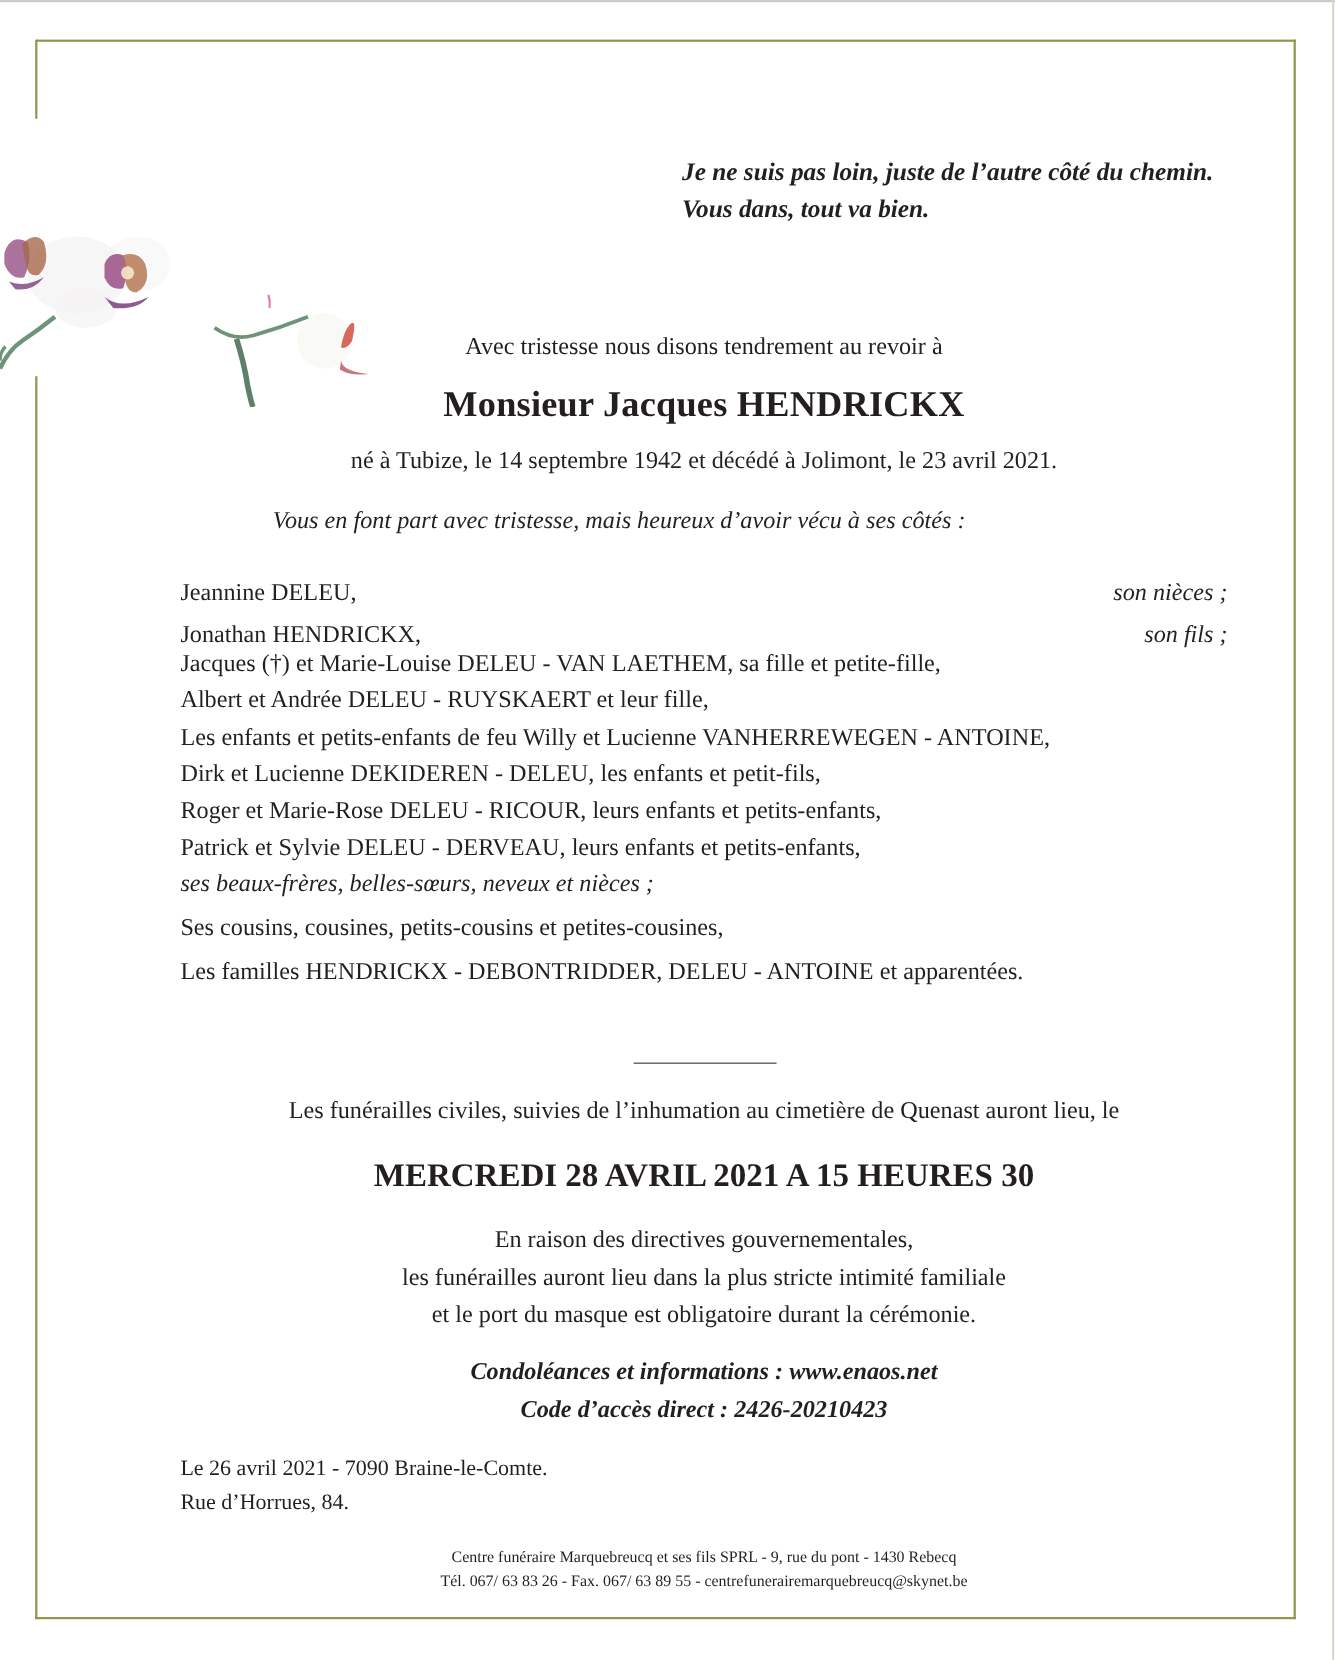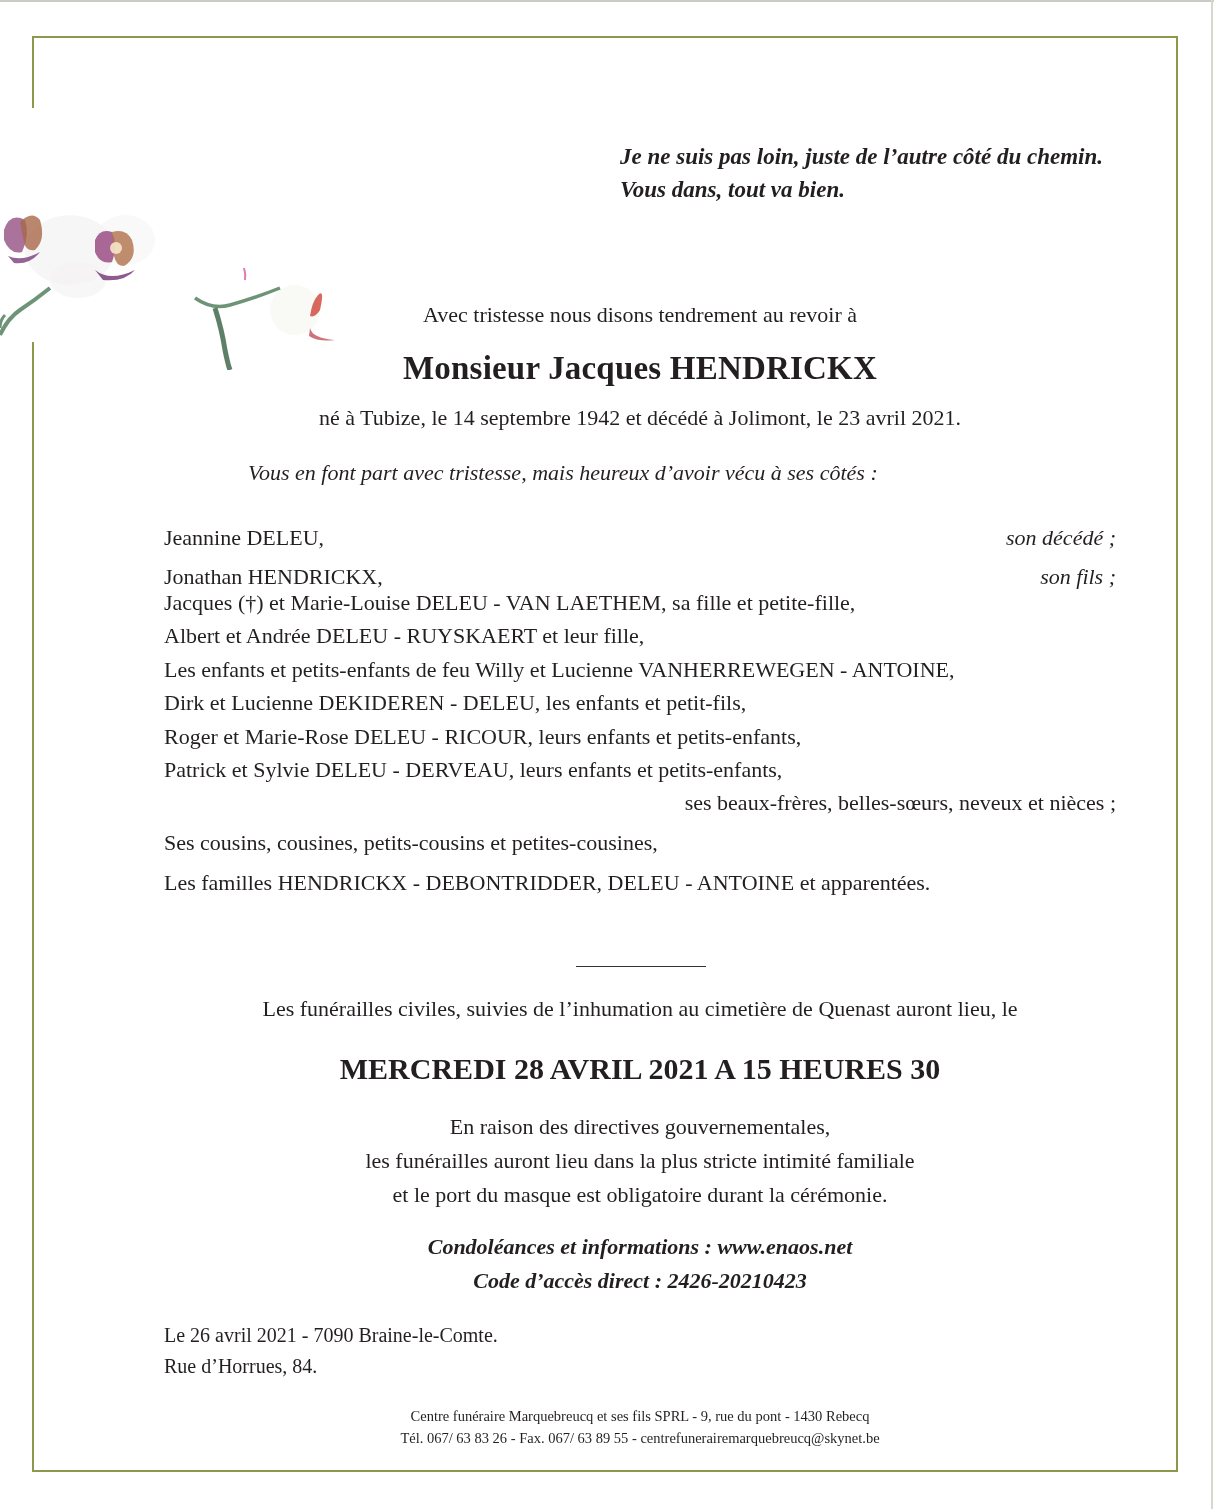--- a/index.html
+++ b/index.html
@@ -27,21 +27,21 @@
     .center { position: absolute; left: 0; width: 1280px; text-align: center; }
     .intro { top: 302px; font-size: 22px; }
     .name { top: 350px; font-size: 33px; font-weight: bold; letter-spacing: 0.2px; }
     .birth { top: 405px; font-size: 22px; }
     .announce { position: absolute; left: 248px; top: 460px; font-size: 22px; font-style: italic; }
 
     .family { position: absolute; left: 164px; top: 512px; width: 952px; font-size: 22px; }
     .fam-row { display: flex; justify-content: space-between; height: 39px; align-items: flex-end; }
     .fam-line { height: 33.4px; white-space: nowrap; }
     .fam-role { font-style: italic; }
-    .fam-sub { text-align: right; height: 40px; }
+    .fam-sub { text-align: left; font-style: italic; height: 40px; }
     .fam-line2 { height: 40px; white-space: nowrap; }
 
     .divider { position: absolute; left: 576px; top: 966px; width: 130px; height: 1px; background: #333; }
 
     .funerals { top: 996px; font-size: 22px; }
     .datetime { top: 1052px; font-size: 30px; font-weight: bold; }
     .directives { top: 1110px; font-size: 22px; line-height: 34px; }
     .condol { top: 1230px; font-size: 22px; font-style: italic; font-weight: bold; line-height: 34px; }
 
     .address { position: absolute; left: 164px; top: 1320px; font-size: 20px; line-height: 31px; }
@@ -93,21 +93,21 @@
 </div>
 
 <div class="center intro">Avec tristesse nous disons tendrement au revoir à</div>
 <div class="center name">Monsieur Jacques HENDRICKX</div>
 <div class="center birth">né à Tubize, le 14 septembre 1942 et décédé à Jolimont, le 23 avril 2021.</div>
 <div class="announce">Vous en font part avec tristesse, mais heureux d’avoir vécu à ses côtés :</div>
 
 <div class="family">
   <div class="fam-row">
     <span>Jeannine DELEU,</span>
-    <span class="fam-role">son décédé ;</span>
+    <span class="fam-role">son nièces ;</span>
   </div>
   <div class="fam-row">
     <span>Jonathan HENDRICKX,</span>
     <span class="fam-role">son fils ;</span>
   </div>
   <div class="fam-line">Jacques (†) et Marie-Louise DELEU - VAN LAETHEM, sa fille et petite-fille,</div>
   <div class="fam-line">Albert et Andrée DELEU - RUYSKAERT et leur fille,</div>
   <div class="fam-line">Les enfants et petits-enfants de feu Willy et Lucienne VANHERREWEGEN - ANTOINE,</div>
   <div class="fam-line">Dirk et Lucienne DEKIDEREN - DELEU, les enfants et petit-fils,</div>
   <div class="fam-line">Roger et Marie-Rose DELEU - RICOUR, leurs enfants et petits-enfants,</div>

